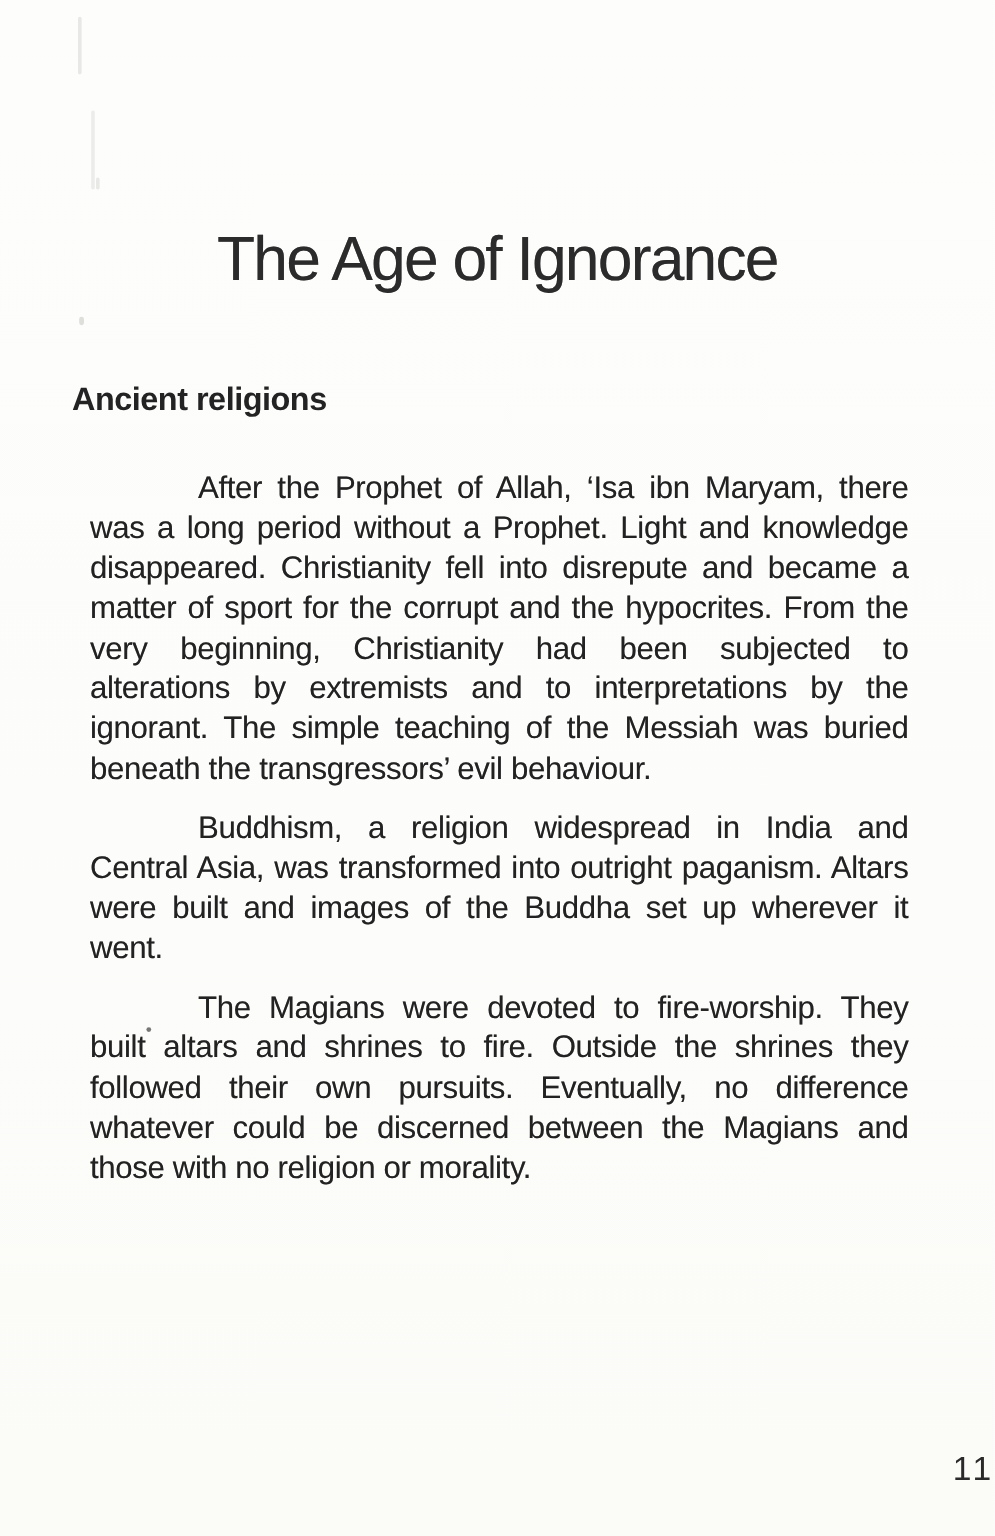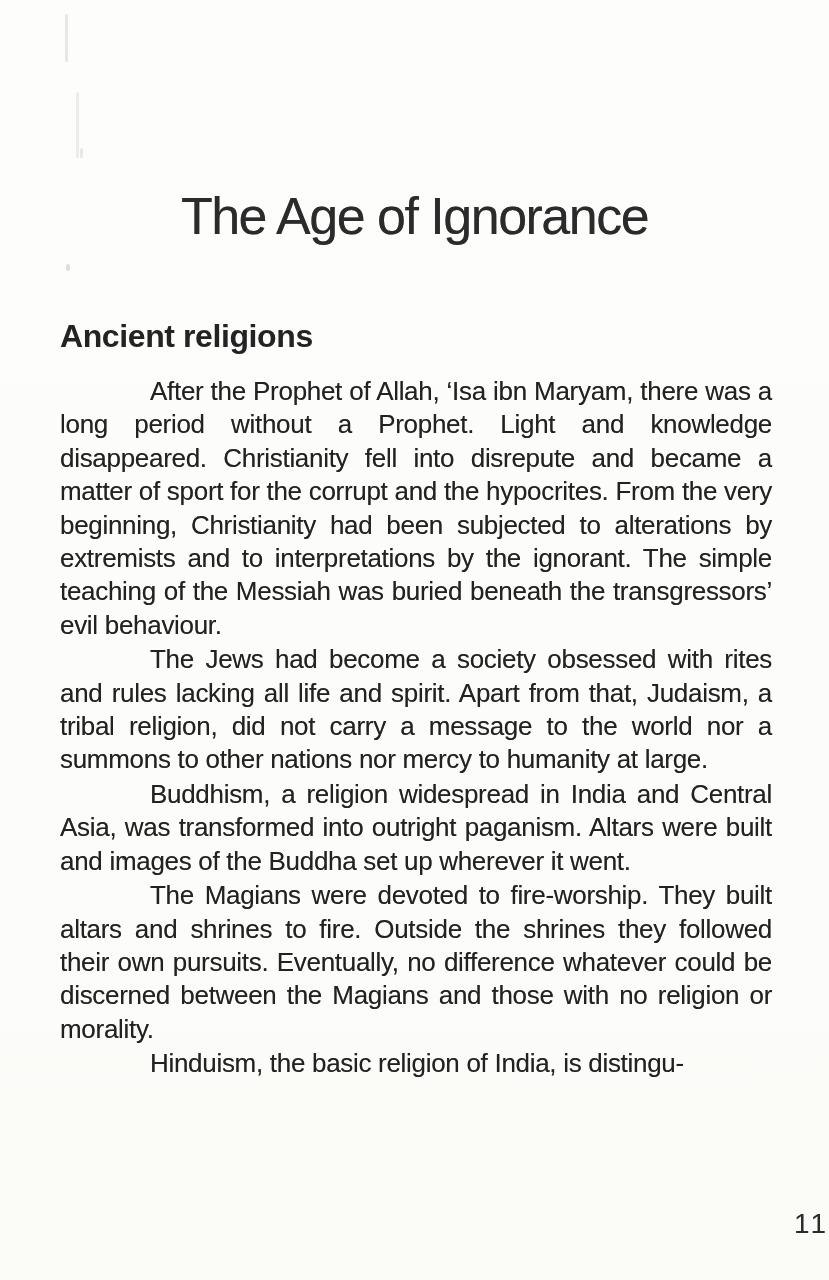--- a/index.html
+++ b/index.html
@@ -27,40 +27,40 @@
     font-weight: 400;
     letter-spacing: -1.5px;
     color: #2b2b2b;
     text-shadow: 0 0 0.5px rgba(40,40,40,0.55);
   }
   .section-heading {
     position: absolute;
     top: 318px;
     left: 60px;
     margin: 0;
-    font-size: 32px;
+    font-size: 27px;
     font-weight: 700;
     letter-spacing: -0.4px;
     color: #232323;
     text-align: center;
   }
   .body-text {
     position: absolute;
     top: 374px;
     left: 59px;
     width: 714px;
     font-size: 26px;
     line-height: 33.4px;
     letter-spacing: -0.3px;
     text-align: justify;
     color: #222222;
     text-shadow: 0 0 0.4px rgba(34,34,34,0.45);
   }
   .body-text p {
-    margin: 1px;
+    margin: 16px;
     text-indent: 90px;
   }
   .page-number {
     position: absolute;
     top: 1208px;
     left: 0;
     width: 100%;
     text-align: right;
     font-size: 28px;
     letter-spacing: 3px;
@@ -88,21 +88,19 @@
   <div class="artifact artifact-3"></div>
   <div class="artifact artifact-4"></div>
   <div class="artifact artifact-5"></div>
 
   <h1 class="chapter-title">The Age of Ignorance</h1>
 
   <h2 class="section-heading">Ancient religions</h2>
 
   <div class="body-text">
     <p>After the Prophet of Allah, ‘Isa ibn Maryam, there was a long period without a Prophet. Light and knowledge disappeared. Christianity fell into disrepute and became a matter of sport for the corrupt and the hypocrites. From the very beginning, Christianity had been subjected to alterations by extremists and to interpretations by the ignorant. The simple teaching of the Messiah was buried beneath the transgressors’ evil behaviour.</p>
-    <p>The Jews had become a society obsessed with rites and rules lacking all life and spirit. Apart from that, Judaism, a tribal religion, did not carry a message to the world nor a summons to other nations nor mercy to humanity at large.</p>
     <p>Buddhism, a religion widespread in India and Central Asia, was transformed into outright paganism. Altars were built and images of the Buddha set up wherever it went.</p>
     <p>The Magians were devoted to fire-worship. They built altars and shrines to fire. Outside the shrines they followed their own pursuits. Eventually, no difference whatever could be discerned between the Magians and those with no religion or morality.</p>
-    <p>Hinduism, the basic religion of India, is distingu-</p>
   </div>
 
   <div class="page-number">11</div>
 
 </div>
 
 </body></html>

